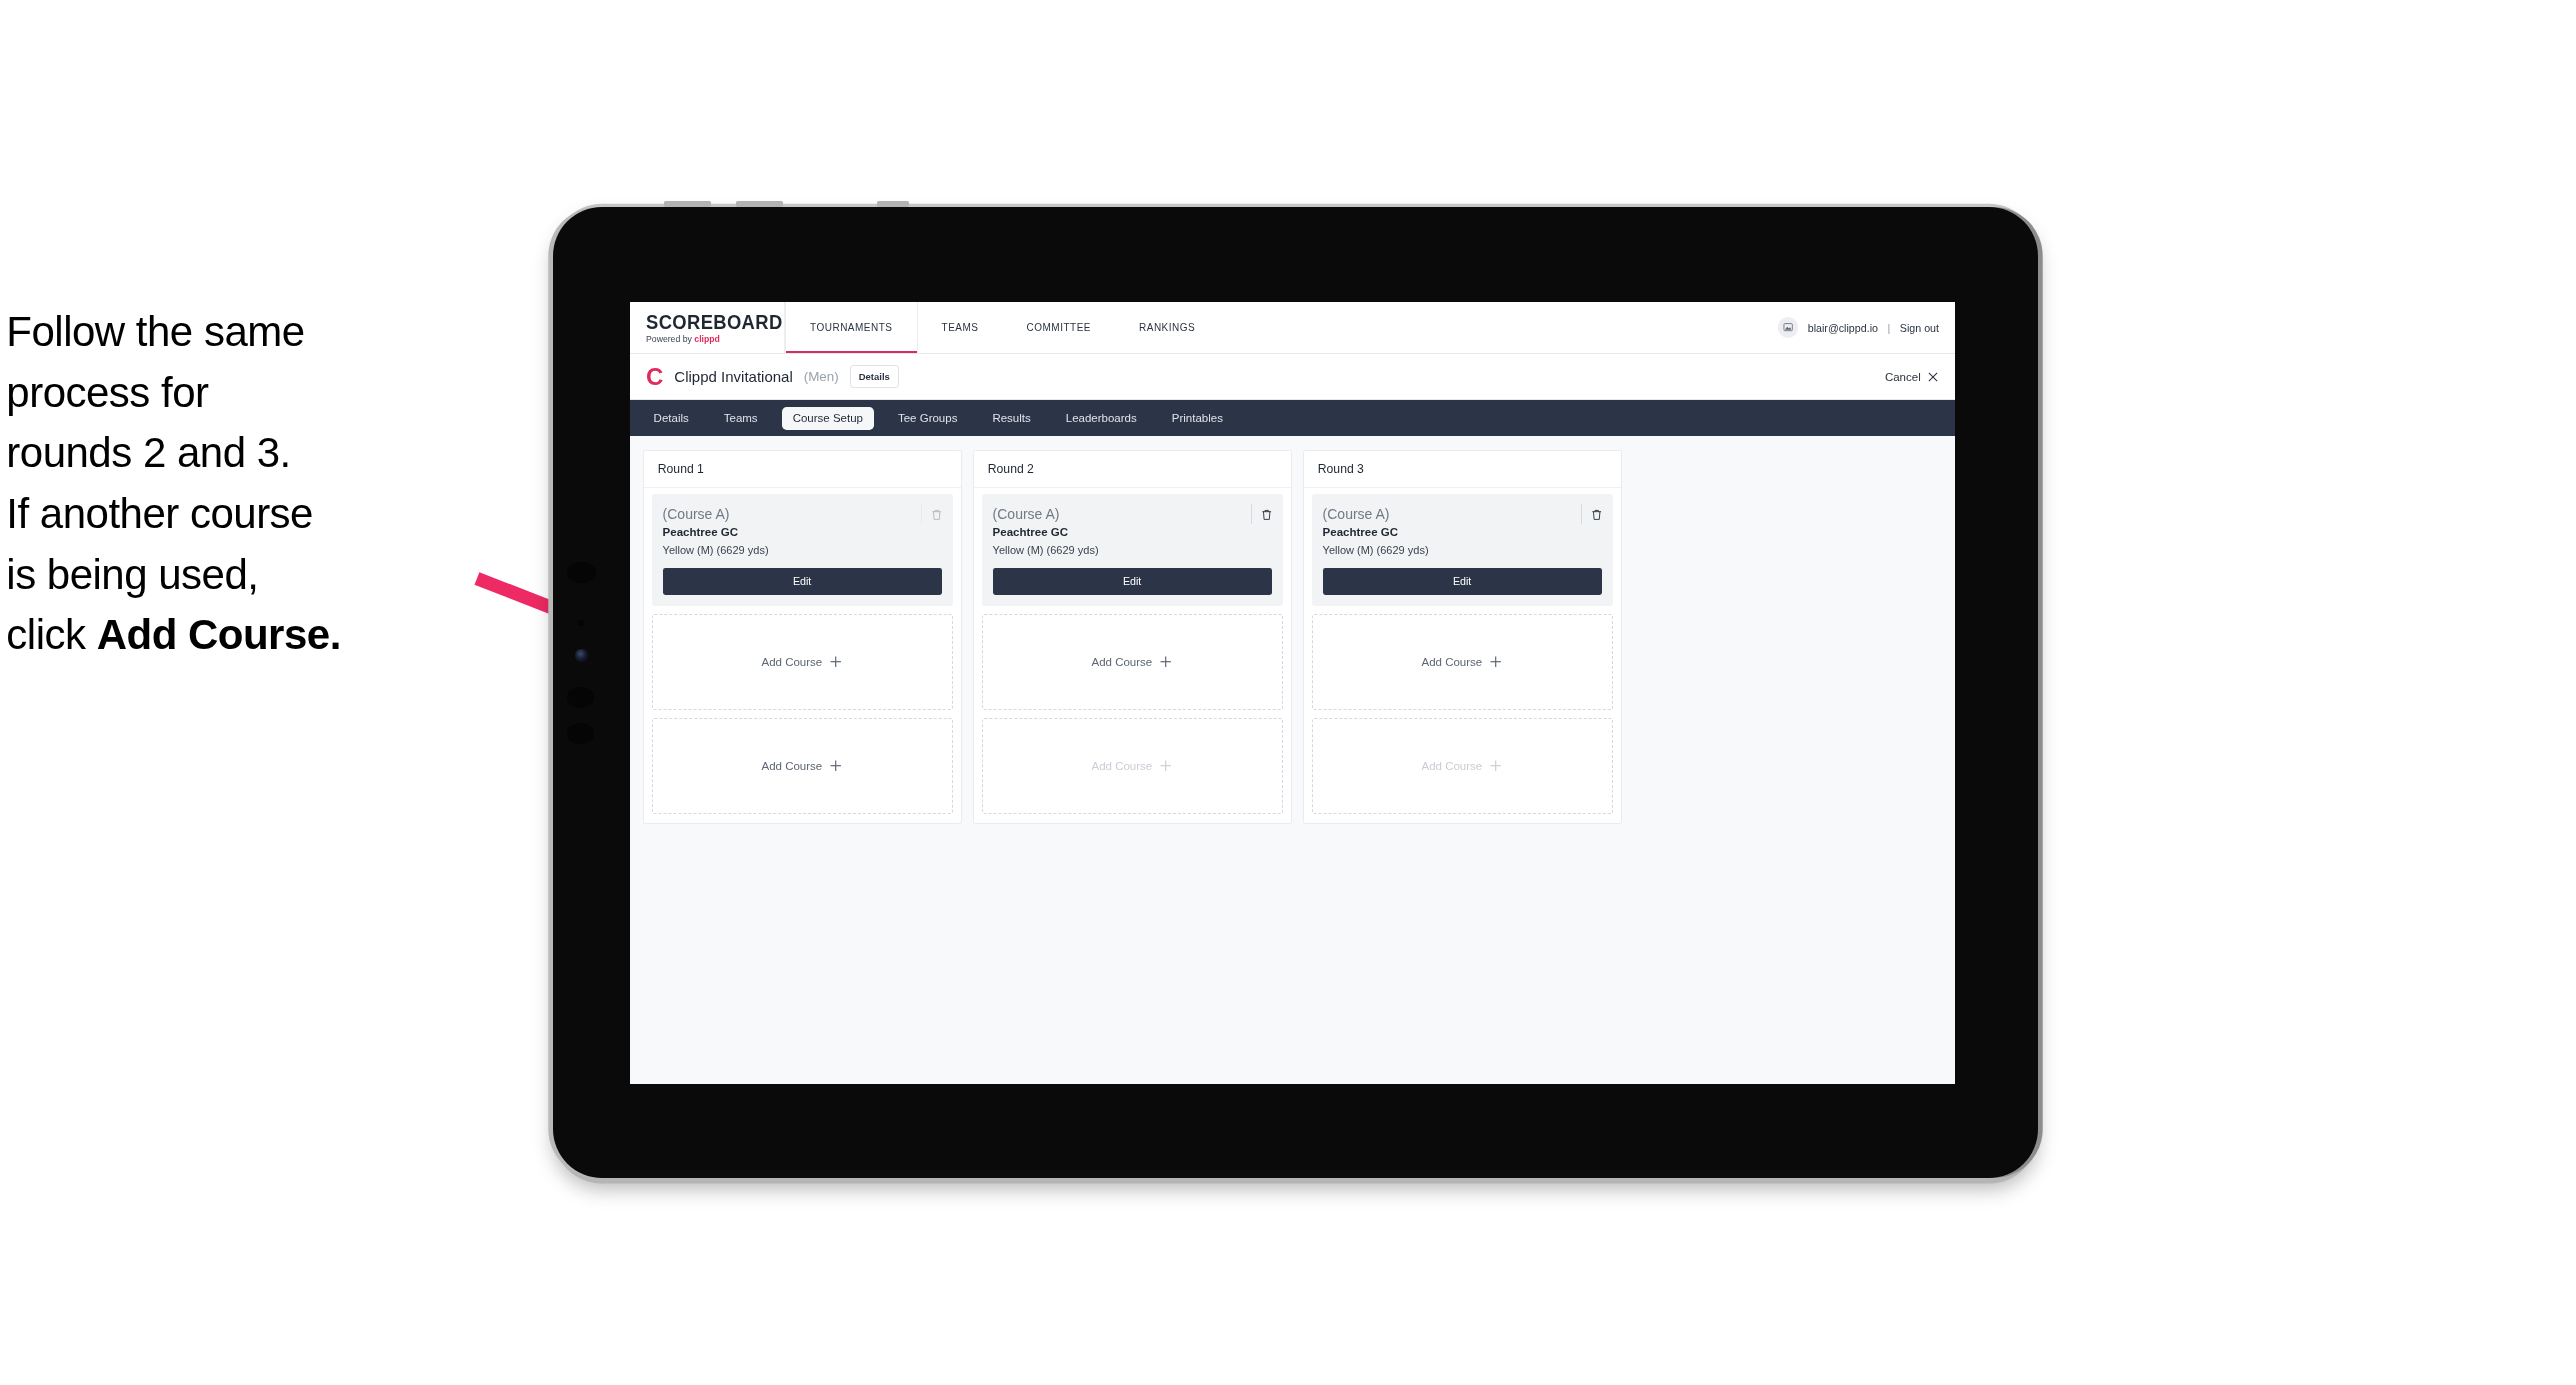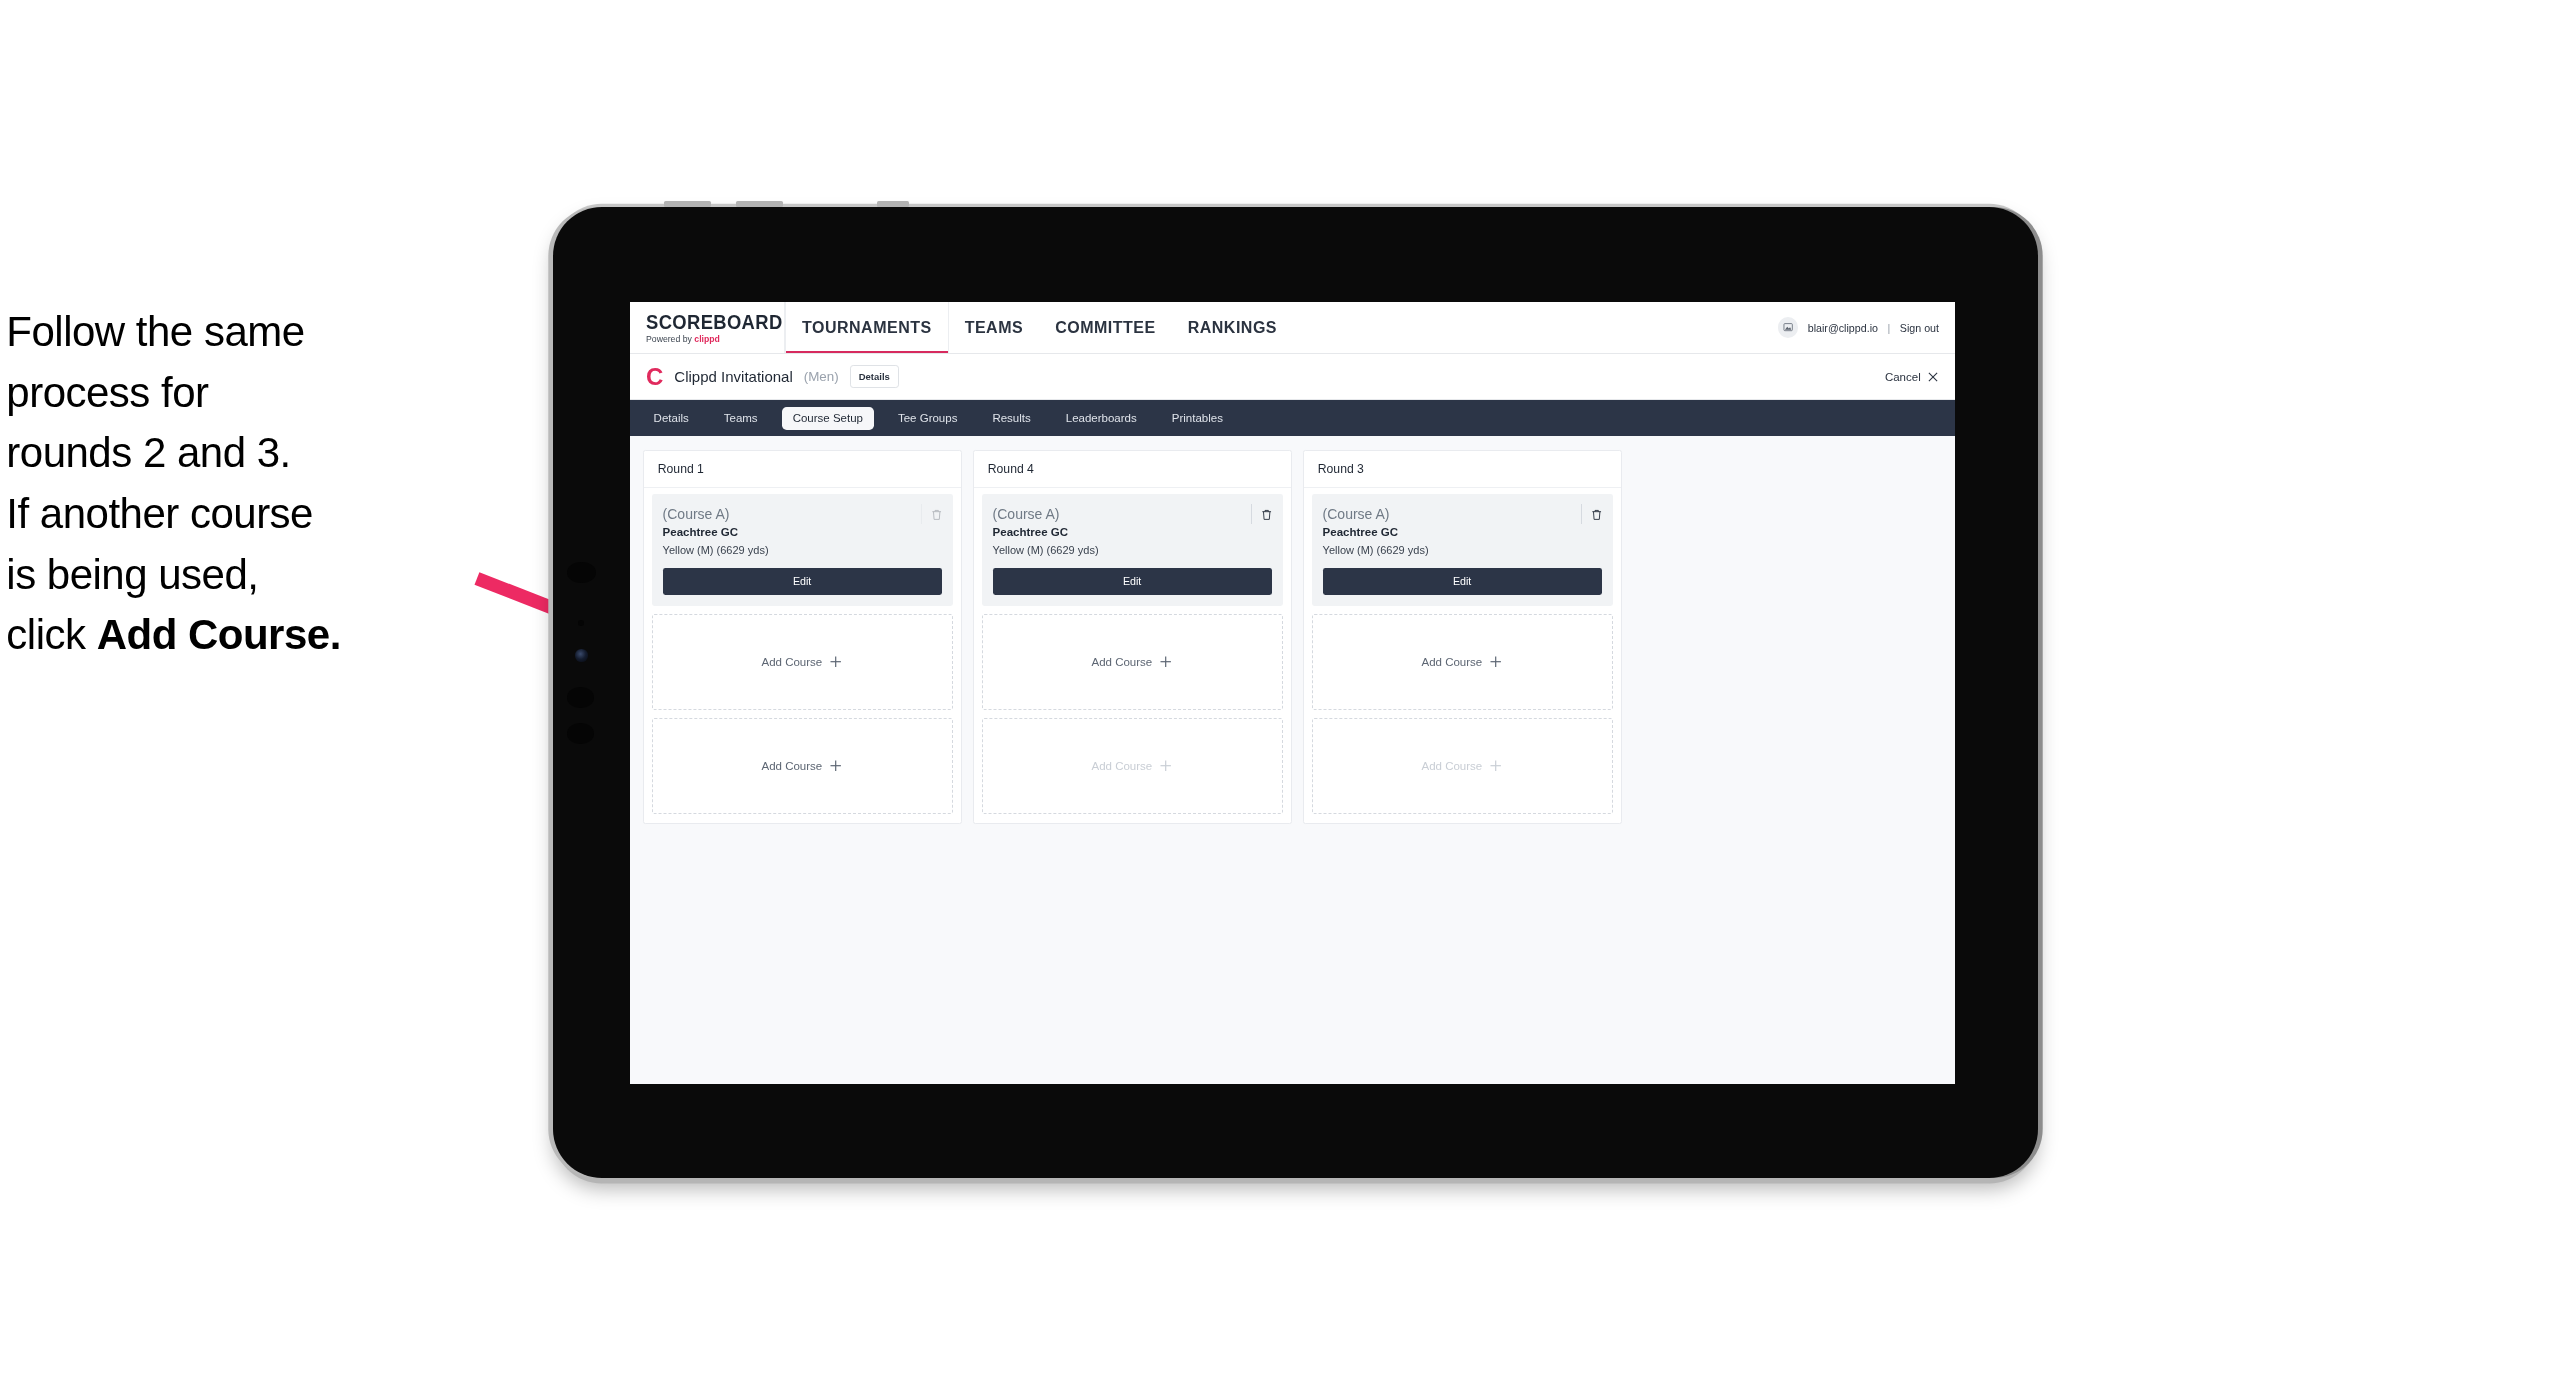--- a/index.html
+++ b/index.html
@@ -71,23 +71,23 @@
     font-family:"Liberation Sans", sans-serif;
     font-weight:700; font-size:20px; letter-spacing:0.4px;
     color:#1f2733; line-height:1;
     transform: scaleX(0.92); transform-origin:left center;
   }
   .brand-sub { font-size:8.7px; color:#3d4550; margin-top:3.2px; line-height:1; }
   .brand-sub b { color:#e0295c; font-weight:700; }
 
   .navitems { display:flex; align-items:stretch; }
   .navitem {
-    display:flex; align-items:center; padding: 0 16px;
-    font-size:16px; letter-spacing:0.5px; color:#2b3340;
-    position:relative; cursor:pointer;font-weight:bold;
+    display:flex; align-items:center; padding: 0 24px;
+    font-size:10px; letter-spacing:0.5px; color:#2b3340;
+    position:relative; cursor:pointer;
   }
   .navitem.active::after{
     content:""; position:absolute; left:0; right:0; bottom:0; height:2.4px; background:#d72a5e;
   }
   .navitem.active { border-left:0.8px solid #eceef1; border-right:0.8px solid #eceef1; }
   .nav-right { margin-left:auto; display:flex; align-items:center; padding-right:16px; gap:9.5px; }
   .avatar {
     width:20.5px; height:20.5px; border-radius:50%; background:#eceef1;
     display:flex; align-items:center; justify-content:center; color:#556; font-size:9.5px;
   }
@@ -270,21 +270,21 @@
             <span class="atext">Add Course</span>
             <svg class="plus" width="13.4" height="13.4" viewBox="0 0 18 18">
               <line x1="9" y1="2" x2="9" y2="16" stroke="#5d6673" stroke-width="1.6"></line>
               <line x1="2" y1="9" x2="16" y2="9" stroke="#5d6673" stroke-width="1.6"></line>
             </svg>
           </div>
         </div>
       </div>
 
       <div class="round-col">
-        <div class="round-head">Round 4</div>
+        <div class="round-head">Round 2</div>
         <div class="round-body">
           <div class="course-card">
             <div class="card-actions">
               <span class="vrule"></span>
               <svg class="trash" width="13.4" height="13.4" viewBox="0 0 20 20">
                 <path d="M3.5 5.5 H16.5" stroke="#2b3340" stroke-width="1.4" fill="none"></path>
                 <path d="M7.5 5.5 V3.6 H12.5 V5.5" stroke="#2b3340" stroke-width="1.4" fill="none"></path>
                 <path d="M5.2 5.5 L6.1 17 H13.9 L14.8 5.5" stroke="#2b3340" stroke-width="1.4" fill="none"></path>
               </svg>
             </div>

